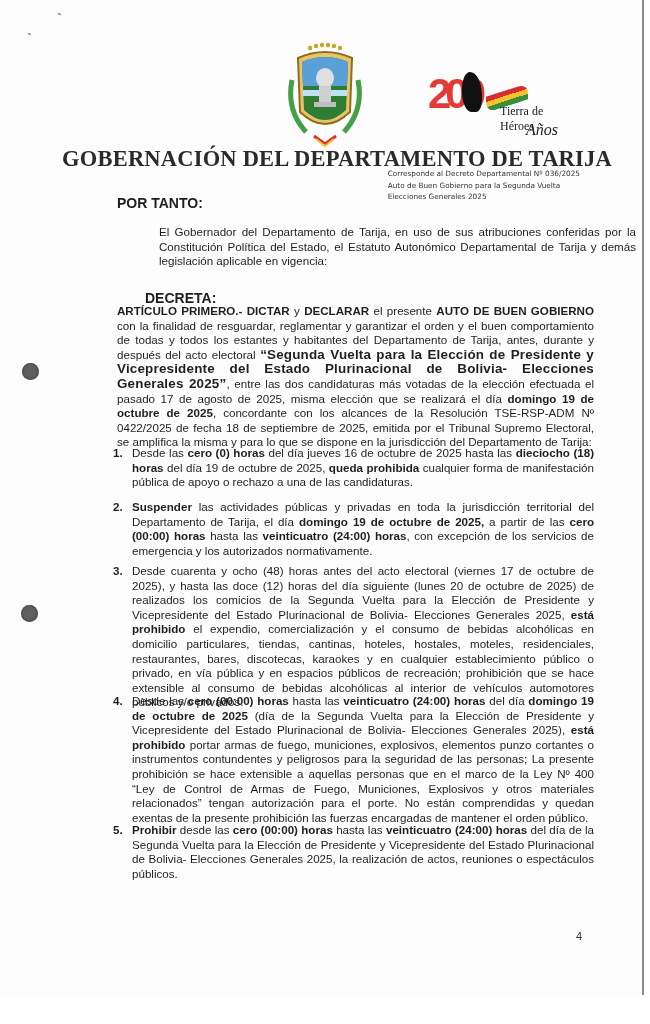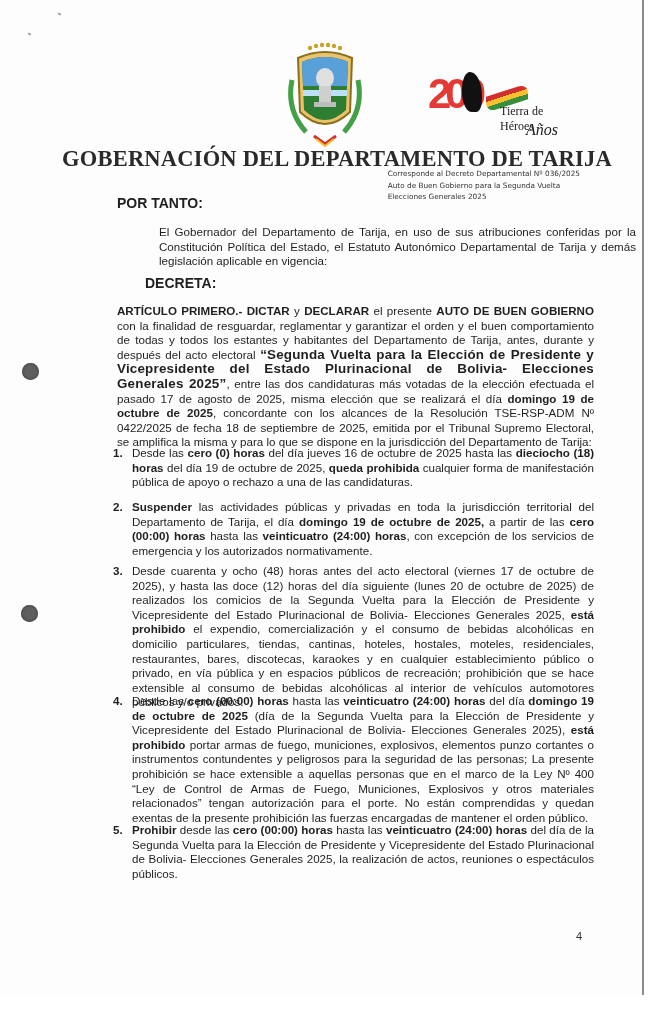--- a/index.html
+++ b/index.html
@@ -81,21 +81,21 @@
   <div class="gob-title">GOBERNACIÓN DEL DEPARTAMENTO DE TARIJA</div>
   <div class="ref">
     <div>Corresponde al Decreto Departamental Nº 036/2025</div>
     <div>Auto de Buen Gobierno para la Segunda Vuelta</div>
     <div>Elecciones Generales 2025</div>
   </div>
 
   <div class="h" style="top:195px;">POR TANTO:</div>
   <div class="txt" style="top:225px;margin-left:42px;">El Gobernador del Departamento de Tarija, en uso de sus atribuciones conferidas por la Constitución Política del Estado, el Estatuto Autonómico Departamental de Tarija y demás legislación aplicable en vigencia:</div>
 
-  <div class="h" style="top:275px;padding-left:28px;">DECRETA:</div>
+  <div class="h" style="top:290px;padding-left:28px;">DECRETA:</div>
 
   <div class="txt" style="top:304px;">
     <span class="b">ARTÍCULO PRIMERO.-</span>
     <span class="b">DICTAR</span>
     <span>y</span>
     <span class="b">DECLARAR</span>
     <span>el presente</span>
     <span class="b">AUTO DE BUEN GOBIERNO</span>
     <span>con la finalidad de resguardar, reglamentar y garantizar el orden y el buen comportamiento de todas y todos los estantes y habitantes del Departamento de Tarija, antes, durante y después del acto electoral</span>
     <span class="bq">“Segunda Vuelta para la Elección de Presidente y Vicepresidente del Estado Plurinacional de Bolivia- Elecciones Generales 2025”</span><span>, entre las dos candidaturas más votadas de la elección efectuada el pasado 17 de agosto de 2025, misma elección que se realizará el día</span>

